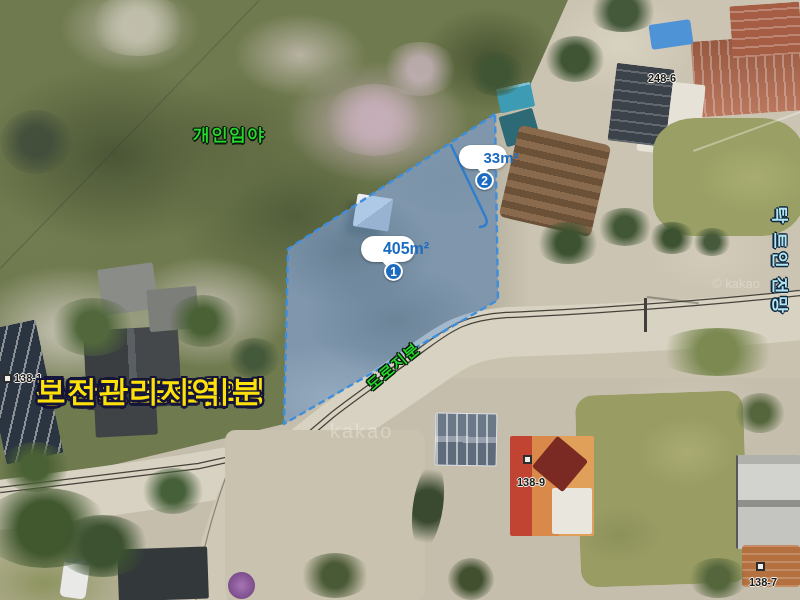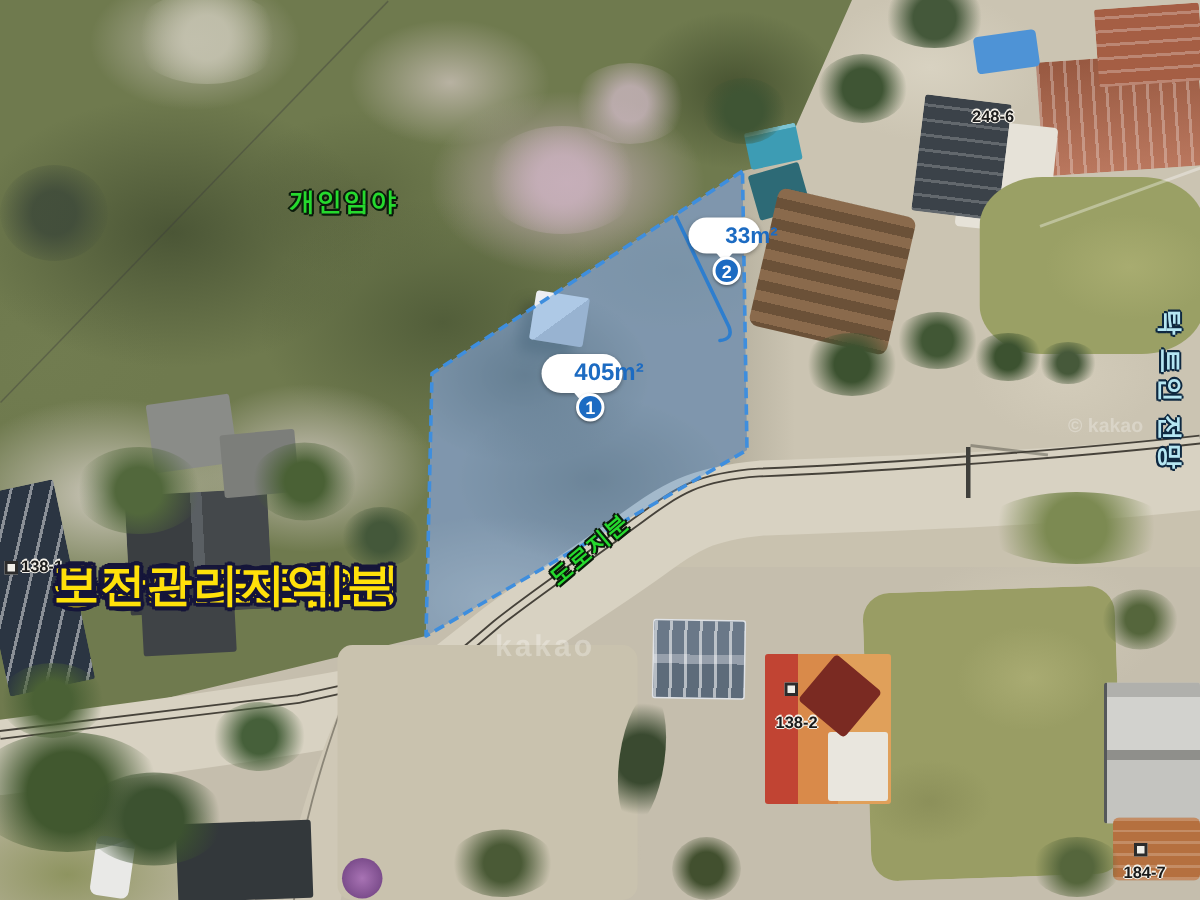--- a/index.html
+++ b/index.html
@@ -117,21 +117,21 @@
     display:flex;align-items:center;justify-content:center;box-shadow:0 1px 3px rgba(0,0,0,.35);padding-left:36px;}
   .bubble::after{content:"";position:absolute;bottom:-6px;left:50%;margin-left:-6px;
     border:6px solid rgba(0,0,0,0);border-top:7px solid #fff;border-bottom:0;}
   .bubble-405{left:361px;top:236px;width:54px;font-size:16px;}
   .bubble-33{left:459px;top:145px;width:48px;height:24px;font-size:15px;}
   .badge{width:19px;height:19px;border-radius:50%;background:#1c6bc2;border:2px solid #fff;color:#fff;
     font-size:12px;font-weight:bold;display:flex;align-items:center;justify-content:center;
     box-shadow:0 1px 2px rgba(0,0,0,.4);}
   .badge-1{left:384px;top:262px;}
   .badge-2{left:475px;top:171px;}
-  .watermark{color:rgba(255,255,255,.28);font-weight:bold;white-space:nowrap;}
+  .watermark{color:rgba(255,255,255,.28);font-weight:normal;white-space:nowrap;}
   .wm-center{left:330px;top:420px;font-size:20px;letter-spacing:2px;}
   .wm-right{left:712px;top:276px;font-size:13px;}
 </style>
 </head>
 <body>
 
 <div id="stage">
 
   <div class="ground-top-right"></div>
   <div class="ground-bottom"></div>
@@ -218,23 +218,23 @@
 
   <div class="bubble bubble-405">405m²</div>
   <div class="badge badge-1">1</div>
   <div class="bubble bubble-33">33m²</div>
   <div class="badge badge-2">2</div>
 
   <div class="lot-icon" style="left:3px;top:374px;"></div>
   <div class="lot-label" style="left:14px;top:372px;">138-1</div>
   <div class="lot-label" style="left:648px;top:72px;">248-6</div>
   <div class="lot-icon" style="left:523px;top:455px;"></div>
-  <div class="lot-label" style="left:517px;top:476px;">138-2</div>
+  <div class="lot-label" style="left:517px;top:476px;">138-9</div>
   <div class="lot-icon" style="left:756px;top:562px;"></div>
-  <div class="lot-label" style="left:749px;top:576px;">184-7</div>
+  <div class="lot-label" style="left:749px;top:576px;">138-7</div>
 
   <div class="info-block">
     <div>총대지 134.82평</div>
     <div>토목완료 포함</div>
     <div>보강토 도로지분</div>
     <div>평탄지</div>
     <div>보전관리지역</div>
   </div>
 
 </div>

